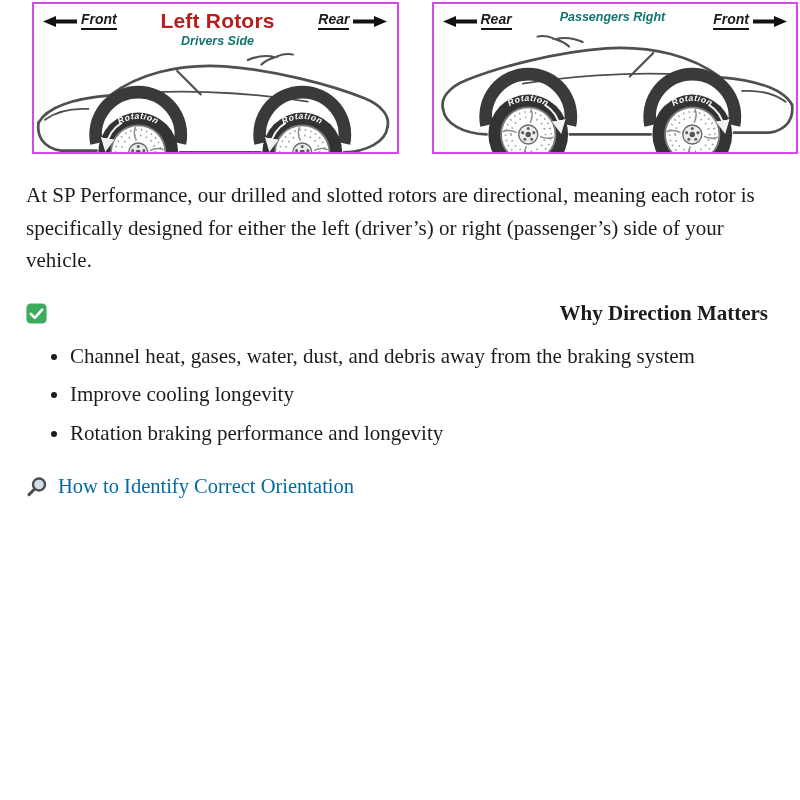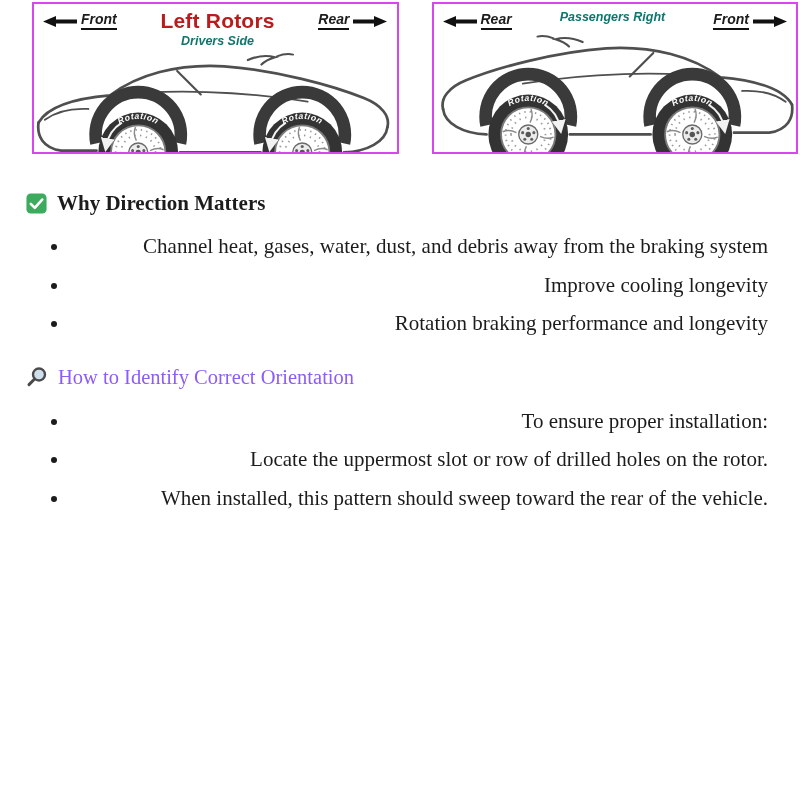--- a/index.html
+++ b/index.html
@@ -17,24 +17,24 @@
               line-height:1.1; padding-bottom:1px; }
   .titles { text-align:center; }
   .panel-title { font-size:21px; font-weight:bold; letter-spacing:.2px; color:#b91c1c; }
   .panel-sub { font-size:12.5px; font-weight:bold; font-style:italic; color:#0f766e; margin-top:1px; }
   .car-svg { display:block; width:100%; height:158px; margin-top:1px; }
   .rot { font:italic bold 9.5px "Liberation Sans", sans-serif; fill:#ffffff; letter-spacing:.6px; }
 
   
   .content { padding:13px 24px 0; max-width:790px; }
   .content p { font-size:21px; line-height:1.55; margin:12px 0; }
-  .sec-h { font-size:21px; font-weight:bold; margin:24px 0 14px; display:flex; align-items:center; gap:10px; }
-  .sec-h2 { font-size:20.5px; font-weight:normal; color:#8b5cf6; margin:26px 0 16px;
-            display:flex; align-items:flex-start; gap:10px; }
-  ul { margin:12px 0 16px; padding-left:44px;text-align:right; }
+  .sec-h { font-size:21px; font-weight:bold; margin:24px 0 14px; display:flex; align-items:center; gap:10px;justify-content:space-between; }
+  .sec-h2 { font-size:20.5px; font-weight:normal; color:#0369a1; margin:26px 0 16px;
+            display:flex; align-items:center; gap:10px; }
+  ul { margin:12px 0 16px; padding-left:44px; }
   li { font-size:21px; line-height:1.55; margin:6px 0; }
 </style>
 </head>
 <body>
 
 <svg width="0" height="0" style="position:absolute" aria-hidden="true">
   <defs>
     <marker id="rotArrW" markerWidth="7" markerHeight="7" refX="3.5" refY="3.5" orient="auto">
       <path d="M0 0 L7 3.5 L0 7 Z" fill="#f2f2f2"></path>
     </marker>
@@ -142,20 +142,21 @@
         <path d="M122 75 A37 37 0 0 1 139 100" fill="none" stroke="#f2f2f2" stroke-width="2.2" marker-end="url(#rotArrW)"></path>
         <path d="M303 75 A37 37 0 0 1 320 100" fill="none" stroke="#f2f2f2" stroke-width="2.2" marker-end="url(#rotArrW)"></path>
         <text class="rot"><textPath href="#rr1" startOffset="50%" text-anchor="middle">Rotation</textPath></text>
         <text class="rot"><textPath href="#rr2" startOffset="50%" text-anchor="middle">Rotation</textPath></text>
       </svg>
     </div>
   </div>
 
   <div class="content">
 
+    <p>At SP Performance, our drilled and slotted rotors are directional, meaning each rotor is specifically designed for either the left (driver’s) or right (passenger’s) side of your vehicle.</p>
 
     <div class="sec-h">
       <svg width="21" height="21" viewBox="0 0 24 24">
         <rect x="0.5" y="0.5" width="23" height="23" rx="5" fill="#3cab5d"></rect>
         <path d="M5.5 12.5 L10 17 L18.5 7.5" fill="none" stroke="#ffffff" stroke-width="3" stroke-linecap="round" stroke-linejoin="round"></path>
       </svg>
       <span>Why Direction Matters</span>
     </div>
 
 
@@ -166,20 +167,15 @@
     </ul>
 
     <div class="sec-h2">
       <svg width="22" height="22" viewBox="0 0 22 22">
         <circle cx="13" cy="8.5" r="6" fill="#cfe0ec" stroke="#4a4a4a" stroke-width="2.4"></circle>
         <line x1="8.6" y1="13" x2="3" y2="18.6" stroke="#4a4a4a" stroke-width="3" stroke-linecap="round"></line>
       </svg>
       <span>How to Identify Correct Orientation</span>
     </div>
 
-    <ul>
-      <li>To ensure proper installation:</li>
-      <li>Locate the uppermost slot or row of drilled holes on the rotor.</li>
-      <li>When installed, this pattern should sweep toward the rear of the vehicle.</li>
-    </ul>
 
   </div>
 </div>
 
 </body></html>

